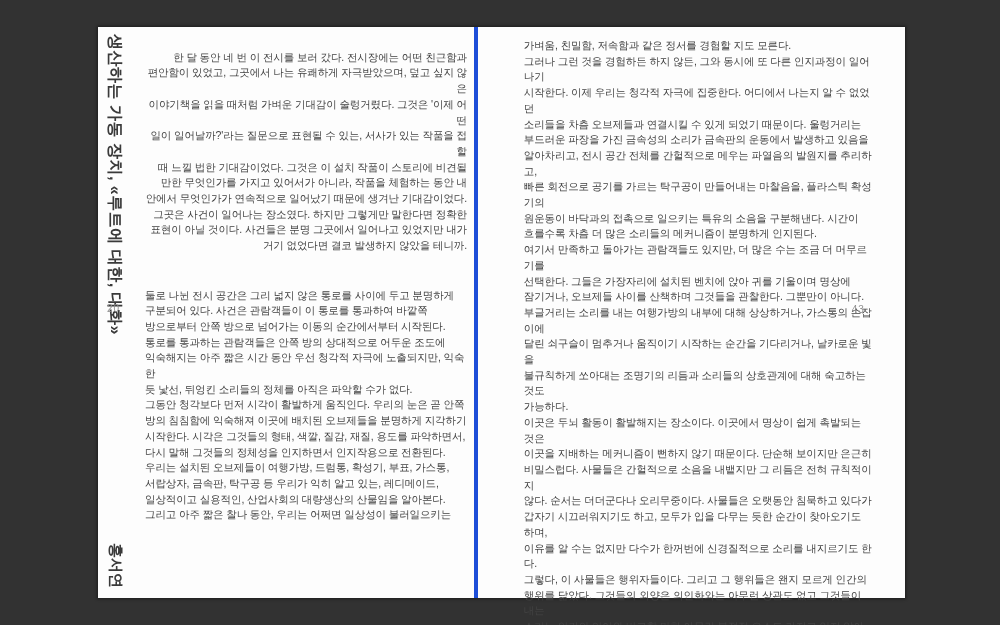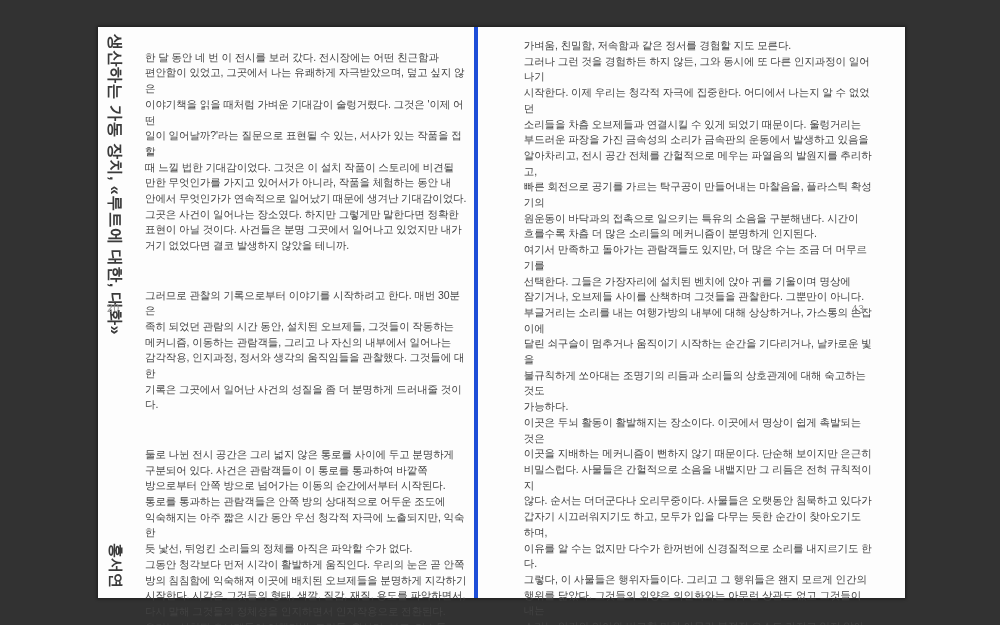--- a/index.html
+++ b/index.html
@@ -70,21 +70,21 @@
     position: absolute;
     font-size: 10.5px;
     line-height: 15.7px;
     color: #424242;
     letter-spacing: -0.1px;
     white-space: pre-line;
   }
   .left-col  { left: 47px; top: 7px;  width: 322px; }
   .right-col { left: 46px; top: 11px; width: 348px; }
 
-  .para-1 { margin: 0; }
+  .para-1 { margin: 0; text-align: right; }
   .section-heading {
     margin-top: 42px;
     padding-left: 48px;
     white-space: pre-line;
   }
   .para-2 { margin-top: 18px; }
   .para-3 { margin-top: 18px; }
 </style>
 </head>
 <body>
@@ -102,25 +102,20 @@
       <div class="para-1">한 달 동안 네 번 이 전시를 보러 갔다. 전시장에는 어떤 친근함과
 편안함이 있었고, 그곳에서 나는 유쾌하게 자극받았으며, 덮고 싶지 않은
 이야기책을 읽을 때처럼 가벼운 기대감이 술렁거렸다. 그것은 '이제 어떤
 일이 일어날까?'라는 질문으로 표현될 수 있는, 서사가 있는 작품을 접할
 때 느낄 법한 기대감이었다. 그것은 이 설치 작품이 스토리에 비견될
 만한 무엇인가를 가지고 있어서가 아니라, 작품을 체험하는 동안 내
 안에서 무엇인가가 연속적으로 일어났기 때문에 생겨난 기대감이었다.
 그곳은 사건이 일어나는 장소였다. 하지만 그렇게만 말한다면 정확한
 표현이 아닐 것이다. 사건들은 분명 그곳에서 일어나고 있었지만 내가
 거기 없었다면 결코 발생하지 않았을 테니까.</div>
-      <div class="para-2">그러므로 관찰의 기록으로부터 이야기를 시작하려고 한다. 매번 30분은
-족히 되었던 관람의 시간 동안, 설치된 오브제들, 그것들이 작동하는
-메커니즘, 이동하는 관람객들, 그리고 나 자신의 내부에서 일어나는
-감각작용, 인지과정, 정서와 생각의 움직임들을 관찰했다. 그것들에 대한
-기록은 그곳에서 일어난 사건의 성질을 좀 더 분명하게 드러내줄 것이다.</div>
       <div class="para-3">둘로 나뉜 전시 공간은 그리 넓지 않은 통로를 사이에 두고 분명하게
 구분되어 있다. 사건은 관람객들이 이 통로를 통과하여 바깥쪽
 방으로부터 안쪽 방으로 넘어가는 이동의 순간에서부터 시작된다.
 통로를 통과하는 관람객들은 안쪽 방의 상대적으로 어두운 조도에
 익숙해지는 아주 짧은 시간 동안 우선 청각적 자극에 노출되지만, 익숙한
 듯 낯선, 뒤엉킨 소리들의 정체를 아직은 파악할 수가 없다.
 그동안 청각보다 먼저 시각이 활발하게 움직인다. 우리의 눈은 곧 안쪽
 방의 침침함에 익숙해져 이곳에 배치된 오브제들을 분명하게 지각하기
 시작한다. 시각은 그것들의 형태, 색깔, 질감, 재질, 용도를 파악하면서,
 다시 말해 그것들의 정체성을 인지하면서 인지작용으로 전환된다.

